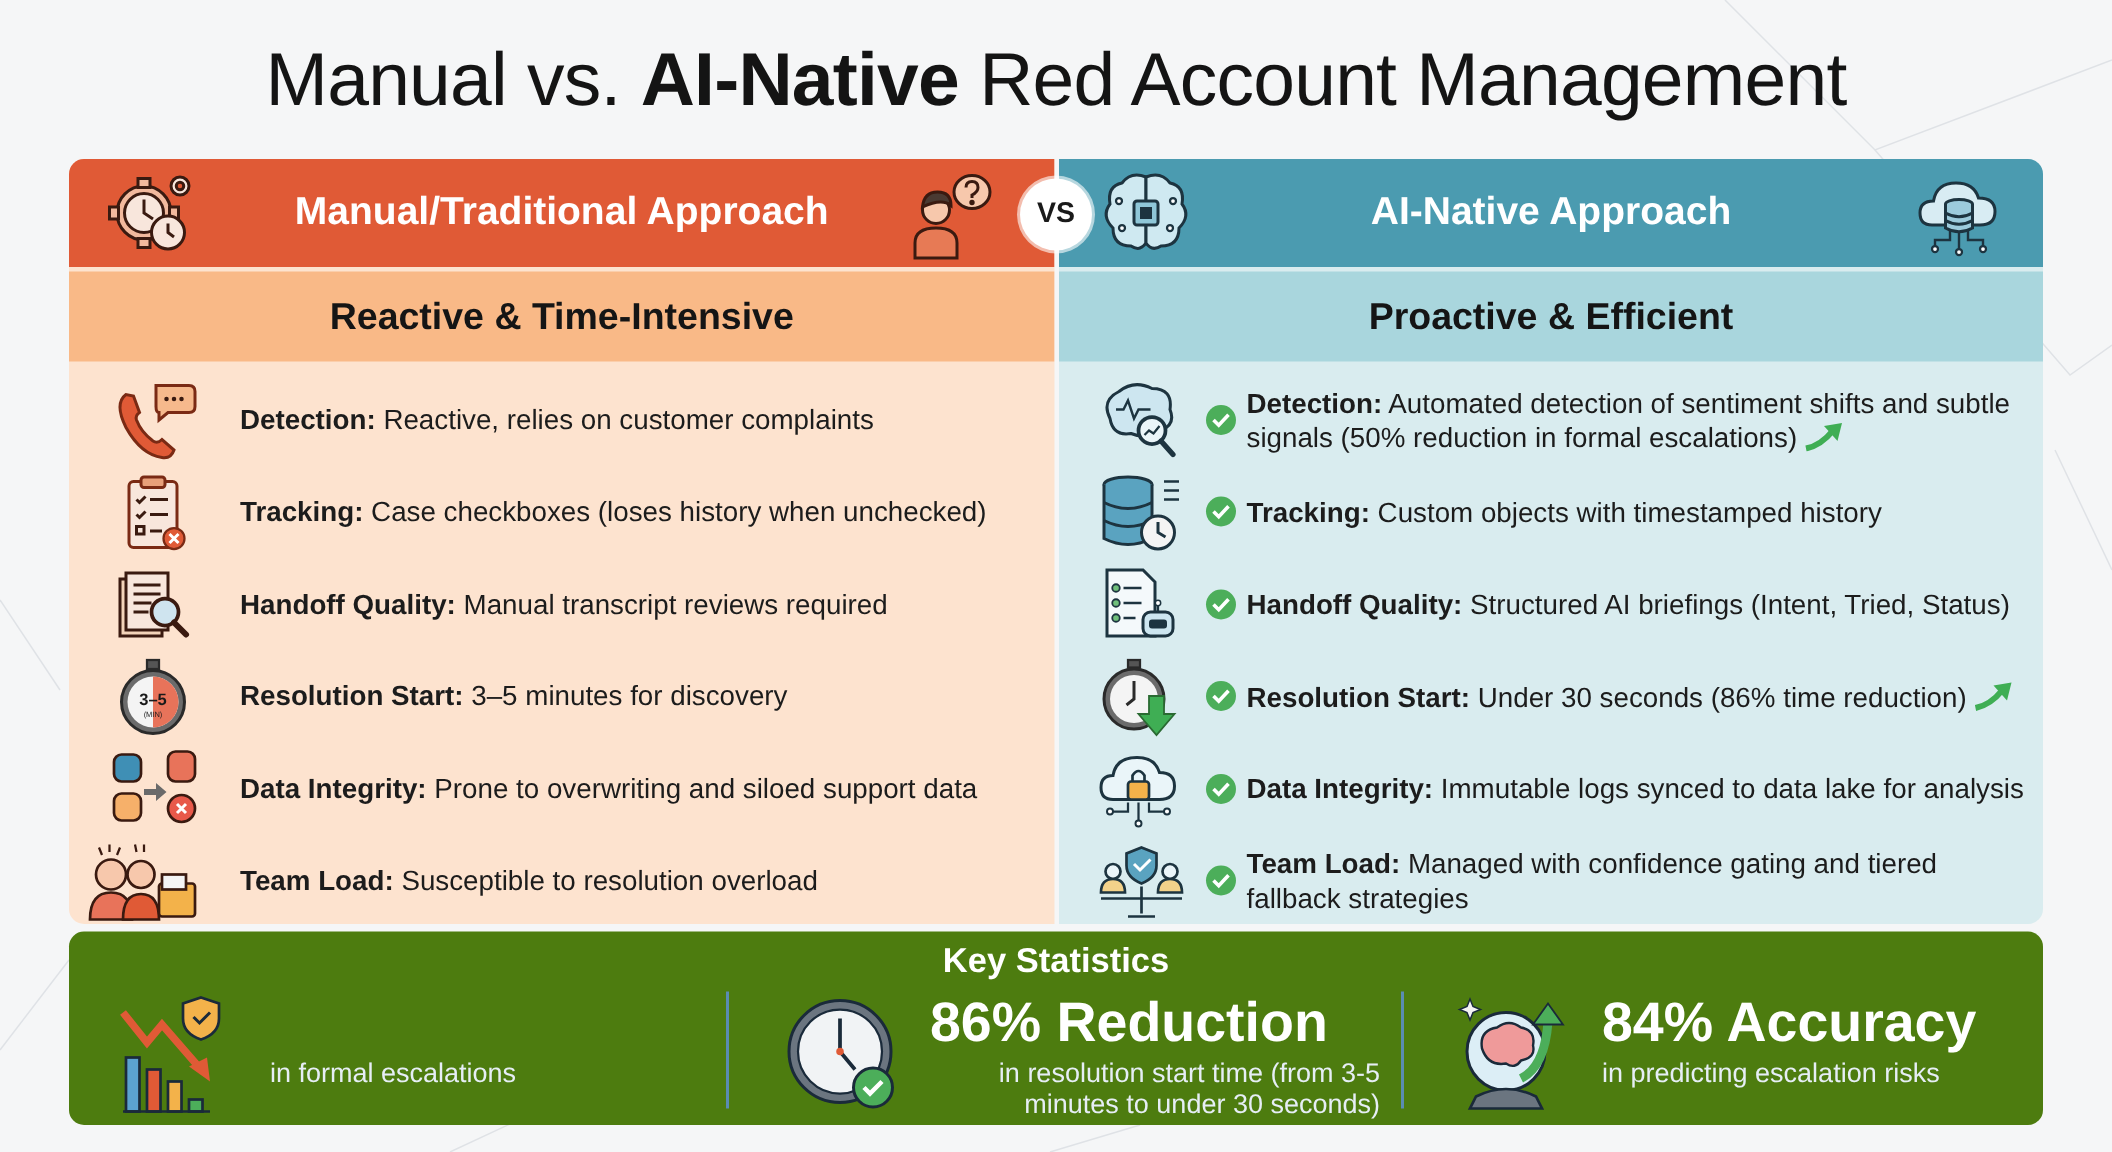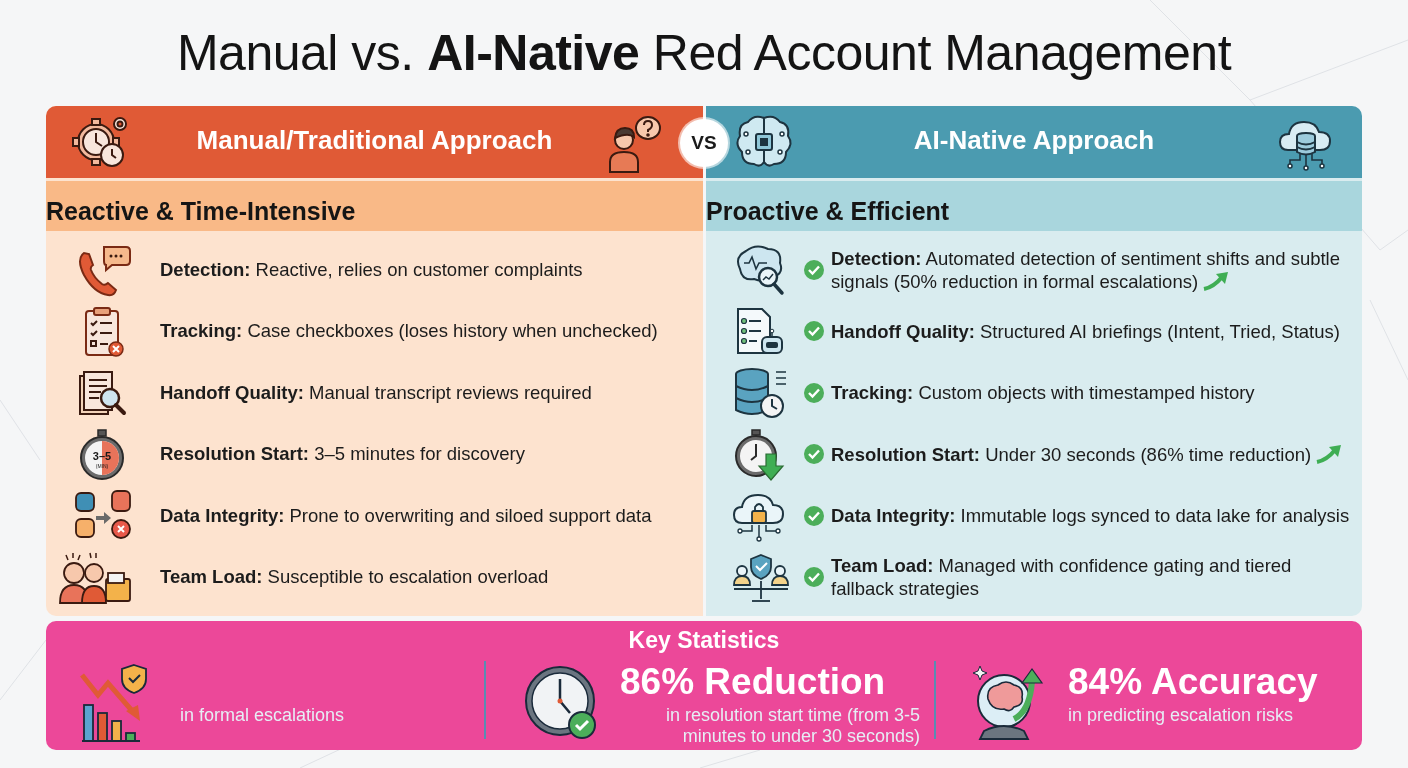--- a/index.html
+++ b/index.html
@@ -31,21 +31,21 @@
   .head-title {
     position: absolute; left: 0; right: 0; text-align: center;
     color: #ffffff; font-weight: 700; font-size: 26px; top: 19px;
   }
   .head .icon-l { position: absolute; left: 24px; top: 6px; width: 64px; height: 60px; }
   .left .head .icon-r { position: absolute; left: 558px; top: 8px; width: 60px; height: 60px; }
   .right .head .icon-l { left: 26px; }
   .right .head .icon-r { position: absolute; left: 570px; top: 8px; width: 60px; height: 60px; }
 
   .sub {
-    height: 50px; margin-top: 3px; font-weight: 700;
+    height: 60px; margin-top: 3px; text-align: center; font-weight: 700;
     font-size: 25px; line-height: 60px; color: #151515;
   }
   .left .sub { background: #f9b987; }
   .right .sub { background: #a9d6dd; }
 
   .rows { padding-top: 8px; }
   .row { position: relative; height: 61.5px; display: flex; align-items: center; }
   .row .ric { position: absolute; left: 28px; width: 58px; height: 54px; top: 4px; }
   .left .row .txt { position: absolute; left: 114px; font-size: 18.5px; color: #1c1c1c; white-space: nowrap; }
   .right .row .ric { left: 26px; }
@@ -57,21 +57,21 @@
   .vs {
     position: absolute; left: 680px; top: 119px; width: 48px; height: 48px;
     border-radius: 50%; background: #ffffff; text-align: center; line-height: 48px;
     font-weight: 700; font-size: 19px; color: #1a1a1a; z-index: 5;
     box-shadow: 0 0 0 2px rgba(255,255,255,0.6);
   }
 
   
   .stats {
     position: absolute; left: 46px; top: 621px; width: 1316px; height: 129px;
-    background: #ec4899; border-radius: 10px; color: #ffffff;
+    background: #4d7c0f; border-radius: 10px; color: #ffffff;
   }
   .stats-title { position: absolute; left: 0; right: 0; top: 6px; text-align: center; font-weight: 700; font-size: 23px; }
   .stat { position: absolute; top: 38px; height: 86px; }
   .stat .sic { position: absolute; left: 0; top: 0; width: 80px; height: 86px; }
   .stat .big { position: absolute; font-weight: 700; font-size: 37px; top: 2px; white-space: nowrap; }
   .stat .small { position: absolute; font-size: 18px; top: 46px; line-height: 21px; color: #e6eef5; }
   .divider { position: absolute; top: 40px; width: 2px; height: 78px; background: #5a8cb2; }
 </style>
 </head>
 <body>
@@ -195,21 +195,21 @@
           <path d="M4 52 q0 -18 14 -18 q14 0 14 18 Z" fill="#e8735a"></path>
           <circle cx="38" cy="22" r="9" fill="#f7c8ac"></circle>
           <path d="M26 52 q0 -17 12 -17 q12 0 12 17 Z" fill="#e05a36"></path>
           <rect x="50" y="28" width="24" height="22" rx="2" fill="#f3b24a"></rect>
           <rect x="52" y="22" width="16" height="10" fill="#f4f4f4"></rect>
         </g>
         <g stroke="#3a1a10" stroke-width="1.5">
             <path d="M10 4 l2 5 M17 2 v5 M24 4 l-2 5 M34 2 l1 5 M40 2 v5"></path>
           </g>
       </svg>
-      <div class="txt"><b>Team Load:</b><span> Susceptible to escalation overload</span></div>
+      <div class="txt"><b>Team Load:</b><span> Susceptible to resolution overload</span></div>
     </div>
   </div>
 </div>
 
 <div class="panel right">
   <div class="head">
     <svg class="icon-l" viewBox="0 0 64 60">
       <g stroke="#1d3440" stroke-width="2" fill="#cfe9f1">
         <path d="M32 6 q-10 -4 -16 4 q-10 2 -8 14 q-6 8 2 16 q0 12 12 12 q6 4 10 -2 Z"></path>
         <path d="M32 6 q10 -4 16 4 q10 2 8 14 q6 8 -2 16 q0 12 -12 12 q-6 4 -10 -2 Z"></path>
@@ -257,58 +257,58 @@
           <circle cx="11" cy="11" r="10" fill="#4cae5a"></circle>
           <path d="M6 11 l3.5 3.5 l6.5 -7" stroke="#fff" stroke-width="2.4" fill="none"></path>
         </svg>
       <div class="txt"><b>Detection:</b><span> Automated detection of sentiment shifts and subtle signals (50% reduction in formal escalations)</span><svg class="arrow-up" viewBox="0 0 28 20">
             <path d="M2 18 q10 -2 18 -12" stroke="#3fae54" stroke-width="4" fill="none"></path>
             <path d="M14 3 l12 -2 l-3 12 Z" fill="#3fae54"></path>
           </svg></div>
     </div>
     <div class="row">
       <svg class="ric" viewBox="0 0 58 54">
+        <g stroke="#1d3440" stroke-width="2" fill="#5aa3c0">
+          <ellipse cx="20" cy="8" rx="16" ry="5"></ellipse>
+          <path d="M4 8 v36 q16 8 32 0 v-36"></path>
+          <path d="M4 20 q16 8 32 0 M4 32 q16 8 32 0" fill="none"></path>
+        </g>
+        <circle cx="40" cy="40" r="11" fill="#f4f4f4" stroke="#1d3440" stroke-width="2"></circle>
+        <path d="M40 33 v7 l5 3" stroke="#1d3440" stroke-width="2" fill="none"></path>
+        <g stroke="#1d3440" stroke-width="1.6">
+            <path d="M44 6 h10 M44 12 h10 M44 18 h10"></path>
+          </g>
+      </svg>
+      <svg class="chk" viewBox="0 0 22 22">
+          <circle cx="11" cy="11" r="10" fill="#4cae5a"></circle>
+          <path d="M6 11 l3.5 3.5 l6.5 -7" stroke="#fff" stroke-width="2.4" fill="none"></path>
+        </svg>
+      <div class="txt"><b>Tracking:</b><span> Custom objects with timestamped history</span></div>
+    </div>
+    <div class="row">
+      <svg class="ric" viewBox="0 0 58 54">
         <path d="M6 4 h24 l8 8 v36 h-32 Z" fill="#f4f9fb" stroke="#1d3440" stroke-width="2"></path>
         <g fill="#6fbf7a" stroke="#1d3440" stroke-width="1.2">
             <circle cx="12" cy="16" r="2.5"></circle>
             <circle cx="12" cy="26" r="2.5"></circle>
             <circle cx="12" cy="36" r="2.5"></circle>
           </g>
         <g stroke="#1d3440" stroke-width="1.8">
             <path d="M17 16 h12 M17 26 h12 M17 36 h8"></path>
           </g>
         <rect x="30" y="32" width="20" height="16" rx="5" fill="#cde6f0" stroke="#1d3440" stroke-width="2"></rect>
         <rect x="34" y="37" width="12" height="6" rx="2" fill="#1d3440"></rect>
         <path d="M40 32 v-5" stroke="#1d3440" stroke-width="1.5"></path>
           <circle cx="40" cy="26" r="1.8" fill="#fff" stroke="#1d3440"></circle>
       </svg>
       <svg class="chk" viewBox="0 0 22 22">
           <circle cx="11" cy="11" r="10" fill="#4cae5a"></circle>
           <path d="M6 11 l3.5 3.5 l6.5 -7" stroke="#fff" stroke-width="2.4" fill="none"></path>
         </svg>
       <div class="txt"><b>Handoff Quality:</b><span> Structured AI briefings (Intent, Tried, Status)</span></div>
-    </div>
-    <div class="row">
-      <svg class="ric" viewBox="0 0 58 54">
-        <g stroke="#1d3440" stroke-width="2" fill="#5aa3c0">
-          <ellipse cx="20" cy="8" rx="16" ry="5"></ellipse>
-          <path d="M4 8 v36 q16 8 32 0 v-36"></path>
-          <path d="M4 20 q16 8 32 0 M4 32 q16 8 32 0" fill="none"></path>
-        </g>
-        <circle cx="40" cy="40" r="11" fill="#f4f4f4" stroke="#1d3440" stroke-width="2"></circle>
-        <path d="M40 33 v7 l5 3" stroke="#1d3440" stroke-width="2" fill="none"></path>
-        <g stroke="#1d3440" stroke-width="1.6">
-            <path d="M44 6 h10 M44 12 h10 M44 18 h10"></path>
-          </g>
-      </svg>
-      <svg class="chk" viewBox="0 0 22 22">
-          <circle cx="11" cy="11" r="10" fill="#4cae5a"></circle>
-          <path d="M6 11 l3.5 3.5 l6.5 -7" stroke="#fff" stroke-width="2.4" fill="none"></path>
-        </svg>
-      <div class="txt"><b>Tracking:</b><span> Custom objects with timestamped history</span></div>
     </div>
     <div class="row">
       <svg class="ric" viewBox="0 0 58 54">
         <rect x="20" y="2" width="8" height="5" fill="#555" stroke="#2a2a2a" stroke-width="1.5"></rect>
         <circle cx="24" cy="28" r="20" fill="#6b6b6b" stroke="#2a2a2a" stroke-width="2"></circle>
         <circle cx="24" cy="28" r="16" fill="#f4f4f4"></circle>
         <path d="M24 16 v12 l-5 4" stroke="#2a2a2a" stroke-width="2" fill="none"></path>
         <path d="M34 26 h10 v12 h7 l-12 14 l-12 -14 h7 Z" fill="#3fae54" stroke="#2a6a32" stroke-width="1.2"></path>
       </svg>
       <svg class="chk" viewBox="0 0 22 22">

